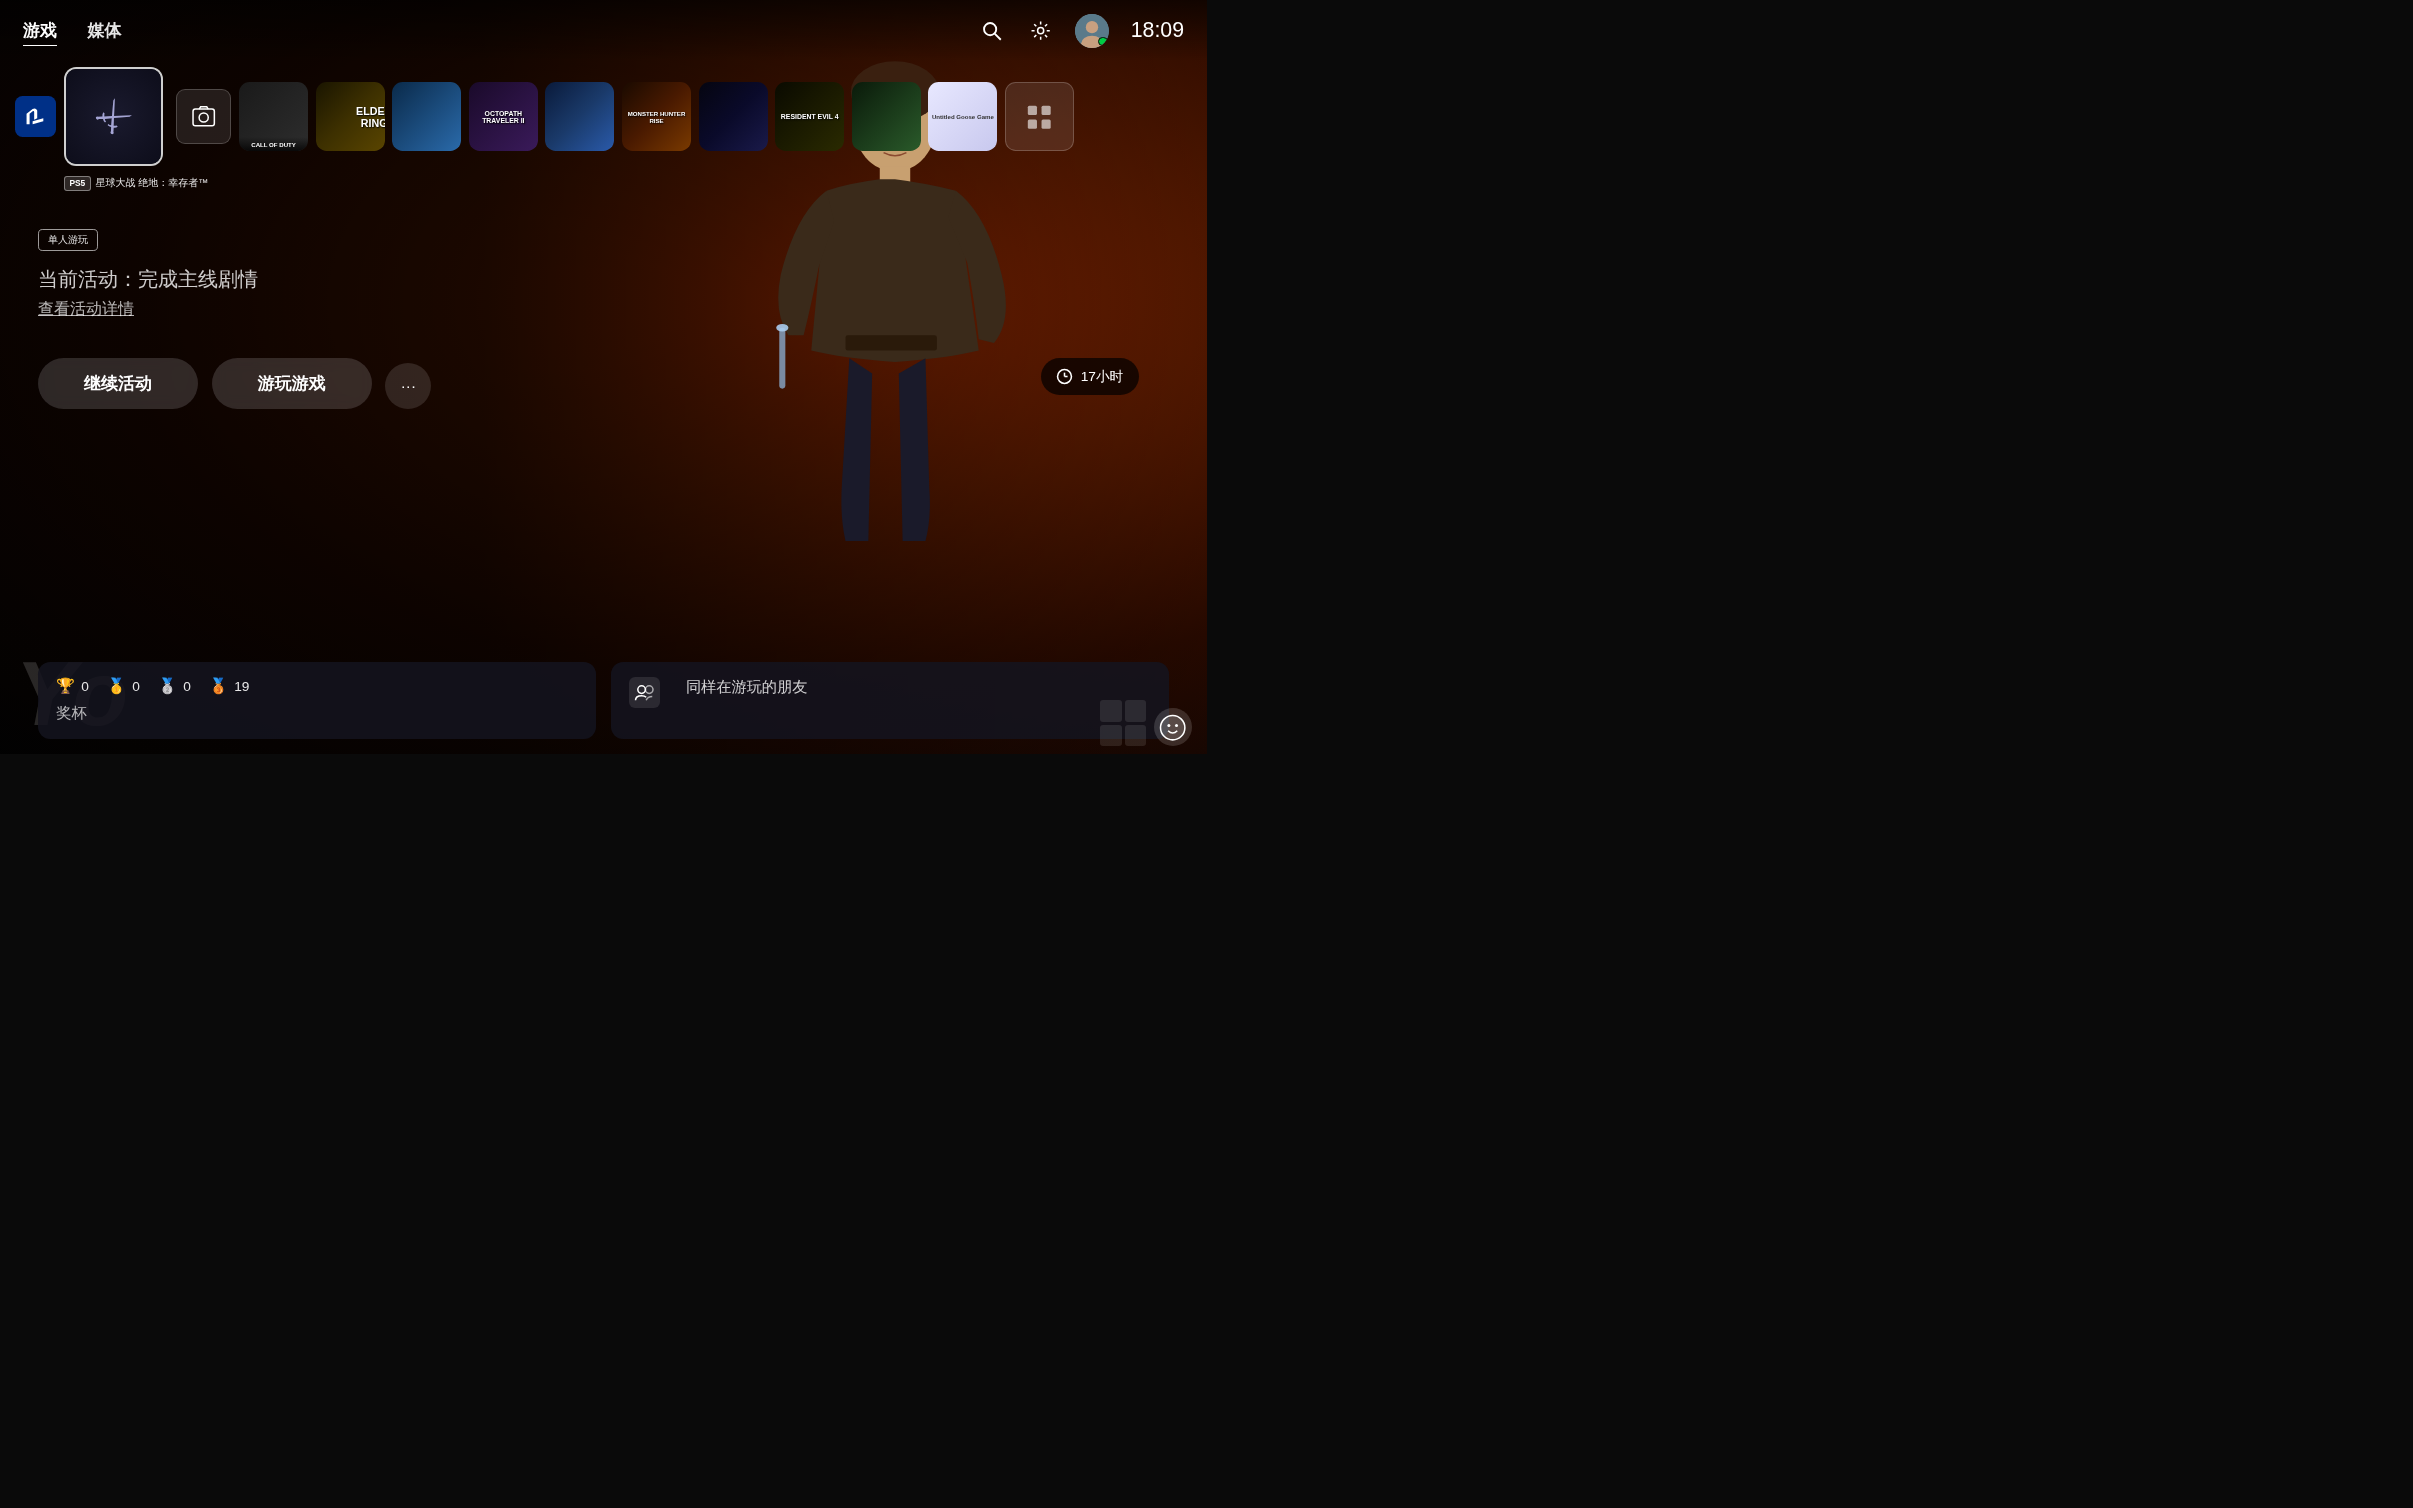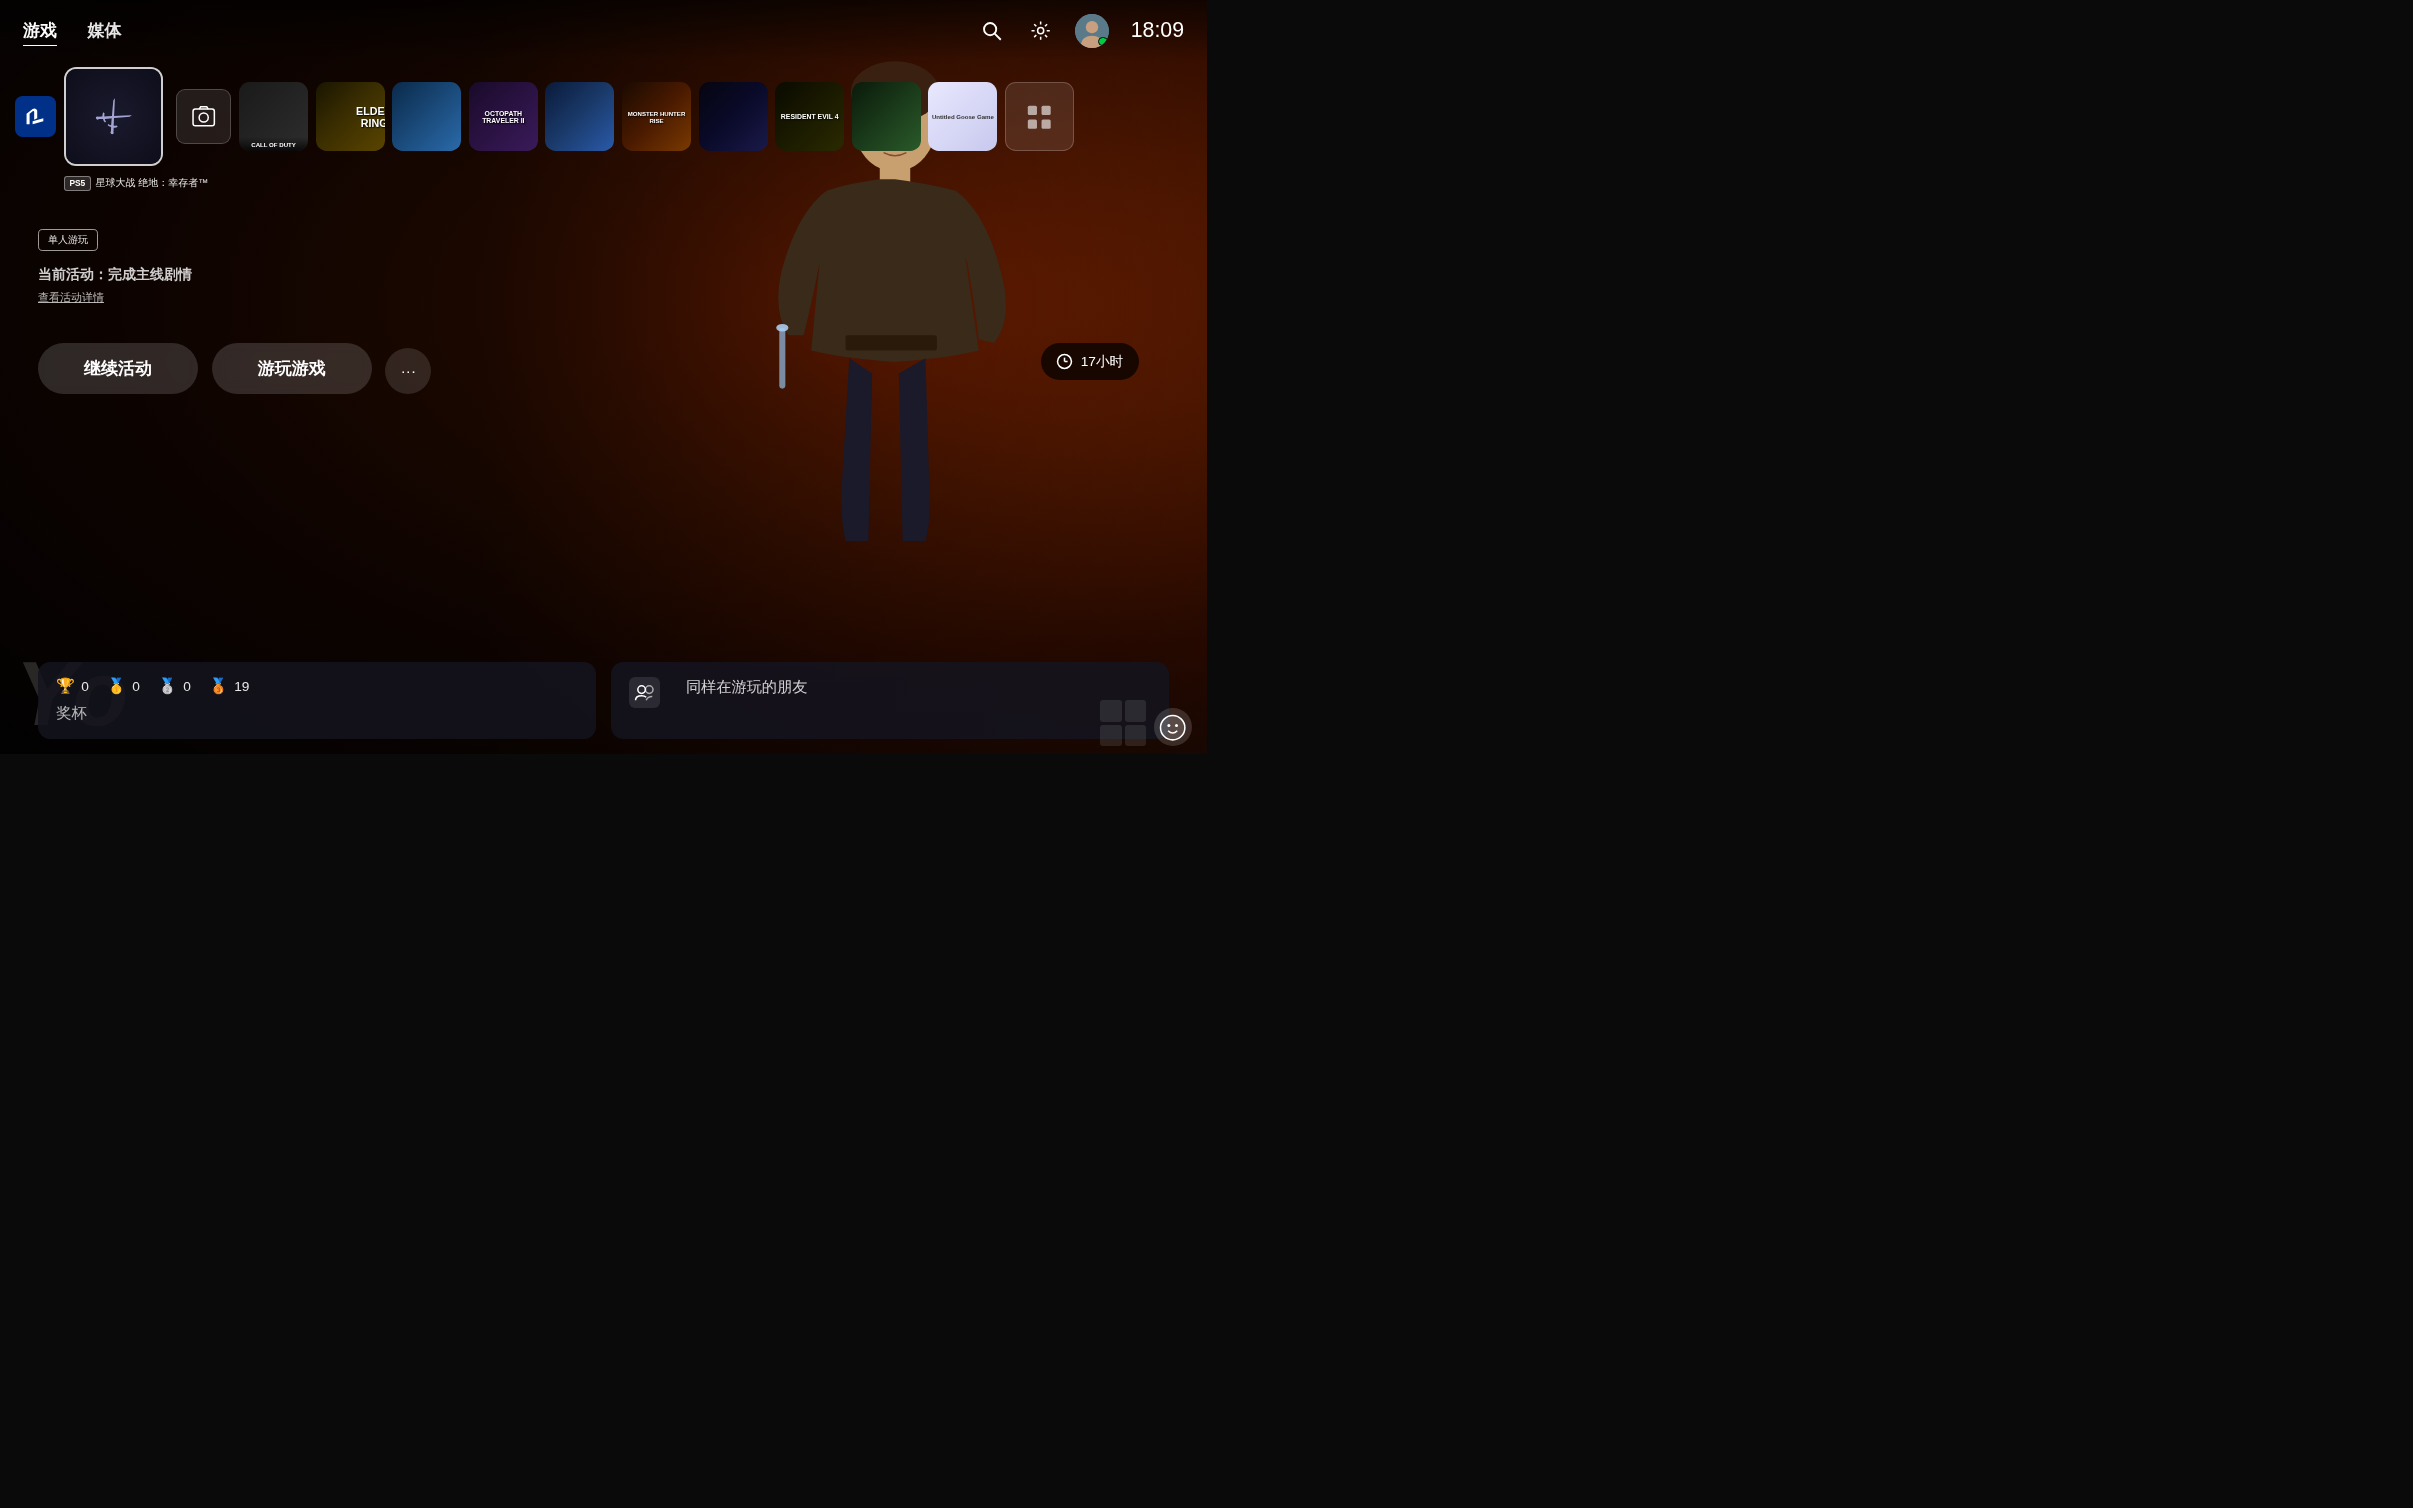--- a/index.html
+++ b/index.html
@@ -259,28 +259,27 @@
 
     .game-headline {
       font-size: 37px;
       font-weight: 700;
       color: white;
       margin-bottom: 12.2px;
       line-height: 1.1;
     }
 
     .game-activity {
-      font-size: 14px;
+      font-size: 20px;
       color: rgba(255,255,255,0.8);
       margin-bottom: 6.1px;
-      font-weight: bold;
     }
 
     .view-activity {
-      font-size: 11px;
+      font-size: 16px;
       color: rgba(255,255,255,0.7);
       text-decoration: underline;
       cursor: pointer;
       margin-bottom: 38px;
     }
 
     
     .action-buttons {
       display: flex;
       gap: 13.7px;

